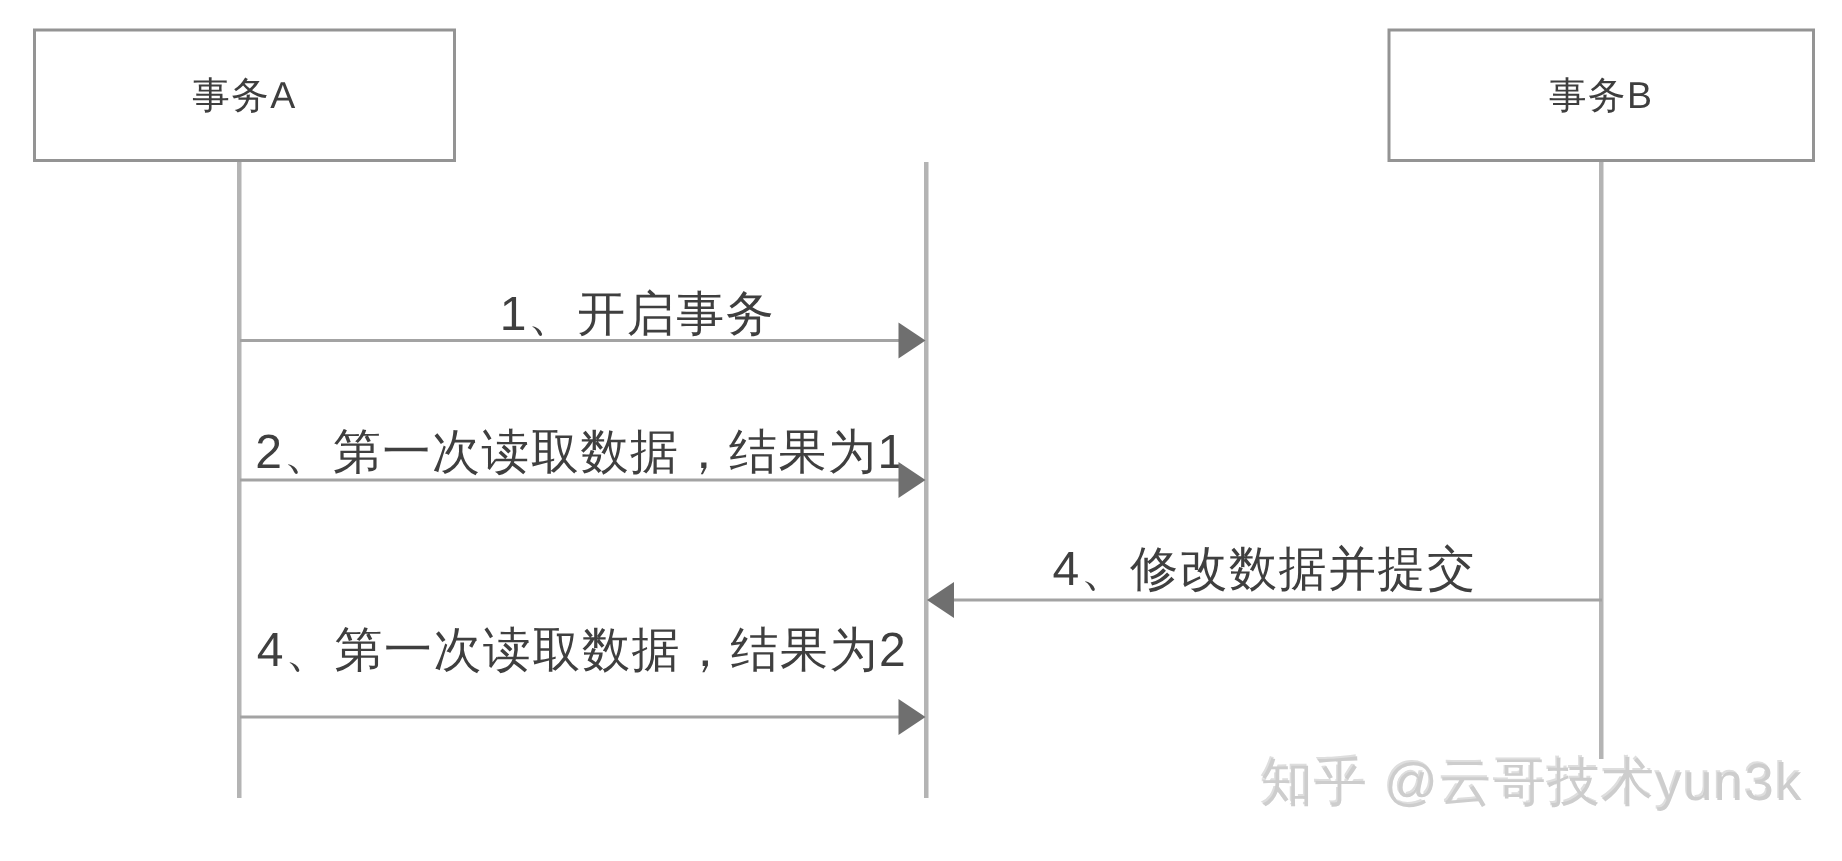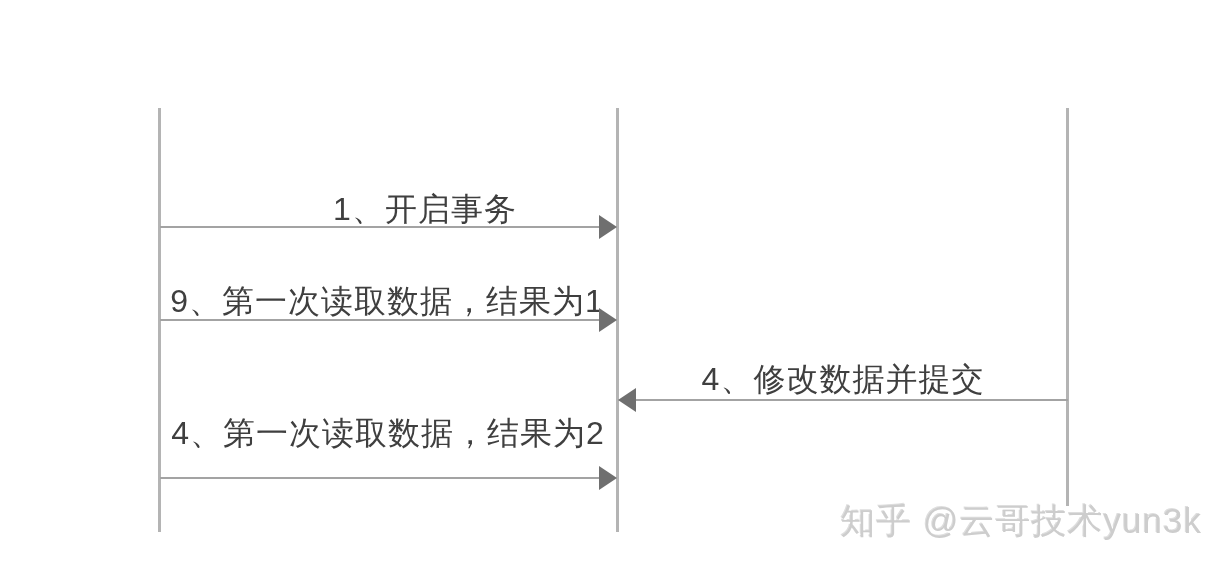--- a/index.html
+++ b/index.html
@@ -91,33 +91,39 @@
     letter-spacing: 1px;
     text-shadow: 2px 2px 0 #ffffff, -1px -1px 0 #dedede;
     white-space: nowrap;
   }
 </style>
 </head>
 <body>
 
 <div class="canvas">
 
+  <div class="participant p-a">
+    <span>事务A</span>
+  </div>
+  <div class="participant p-b">
+    <span>事务B</span>
+  </div>
 
   <div class="lifeline l-a"></div>
   <div class="lifeline l-dt"></div>
   <div class="lifeline l-b"></div>
 
   <div class="msg m1">
     <div class="msg-label">1、开启事务</div>
     <div class="msg-line"></div>
     <div class="arrowhead right"></div>
   </div>
 
   <div class="msg m2">
-    <div class="msg-label">9、第一次读取数据，结果为1</div>
+    <div class="msg-label">2、第一次读取数据，结果为1</div>
     <div class="msg-line"></div>
     <div class="arrowhead right"></div>
   </div>
 
   <div class="msg m3">
     <div class="msg-label">4、修改数据并提交</div>
     <div class="msg-line"></div>
     <div class="arrowhead left"></div>
   </div>
 

